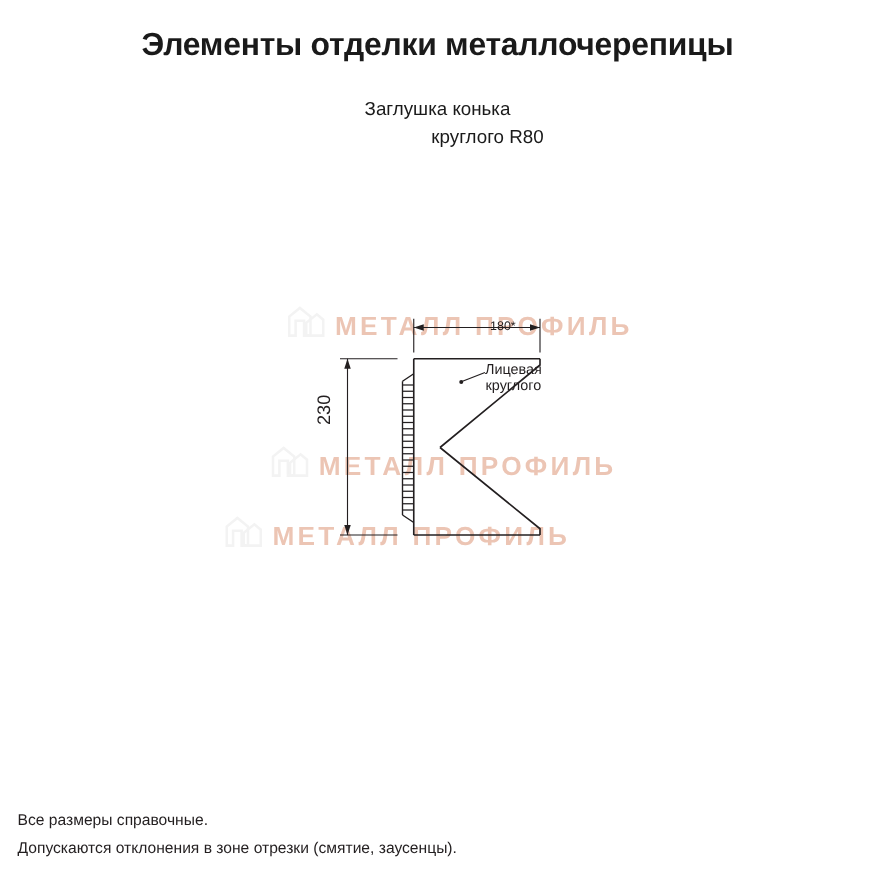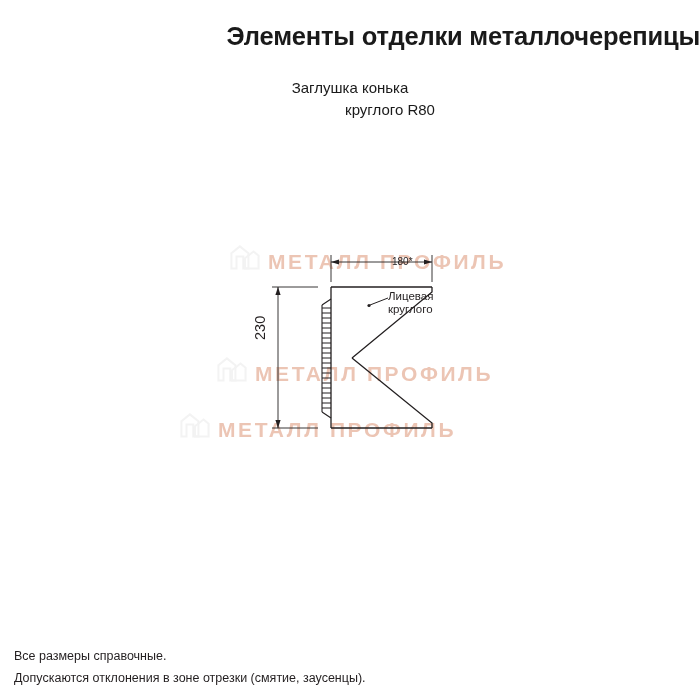--- a/index.html
+++ b/index.html
@@ -17,21 +17,21 @@
   }
   .page {
     position: absolute;
     inset: 0;
   }
   .title {
     position: absolute;
     top: 22px;
     left: 0;
     width: 700px;
-    text-align: right;
+    text-align: center;
     font-size: 25.5px;
     font-weight: bold;
     letter-spacing: -0.2px;
     color: #1a1a1a;
   }
   .subtitle {
     position: absolute;
     left: 0;
     width: 700px;
     text-align: center;
@@ -164,21 +164,21 @@
       <line x1="278" y1="287" x2="278" y2="428"></line>
       <path d="M278 287 L275.4 295 L280.6 295 Z" fill="#231f20" stroke="none"></path>
       <path d="M278 428 L275.4 420 L280.6 420 Z" fill="#231f20" stroke="none"></path>
     </g>
   </svg>
 
   <div style="position:absolute; left:392px; top:256px; font-size:10px;">180*</div>
 
   <div style="position:absolute; left:252px; top:340px; font-size:14.5px; transform: rotate(-90deg); transform-origin: left top;">230</div>
 
-  <div style="position:absolute; left:388px; top:290px; font-size:11.5px; line-height:13px;">
+  <div style="position:absolute; left:388px; top:290px; font-size:11.5px; line-height:13px;text-align:center;">
     <div>Лицевая</div>
     <div>круглого</div>
   </div>
 
   <div class="footer foot2">Допускаются отклонения в зоне отрезки (смятие, заусенцы).</div>
   <div class="footer foot1">Все размеры справочные.</div>
 
 </div>
 
 </body></html>

